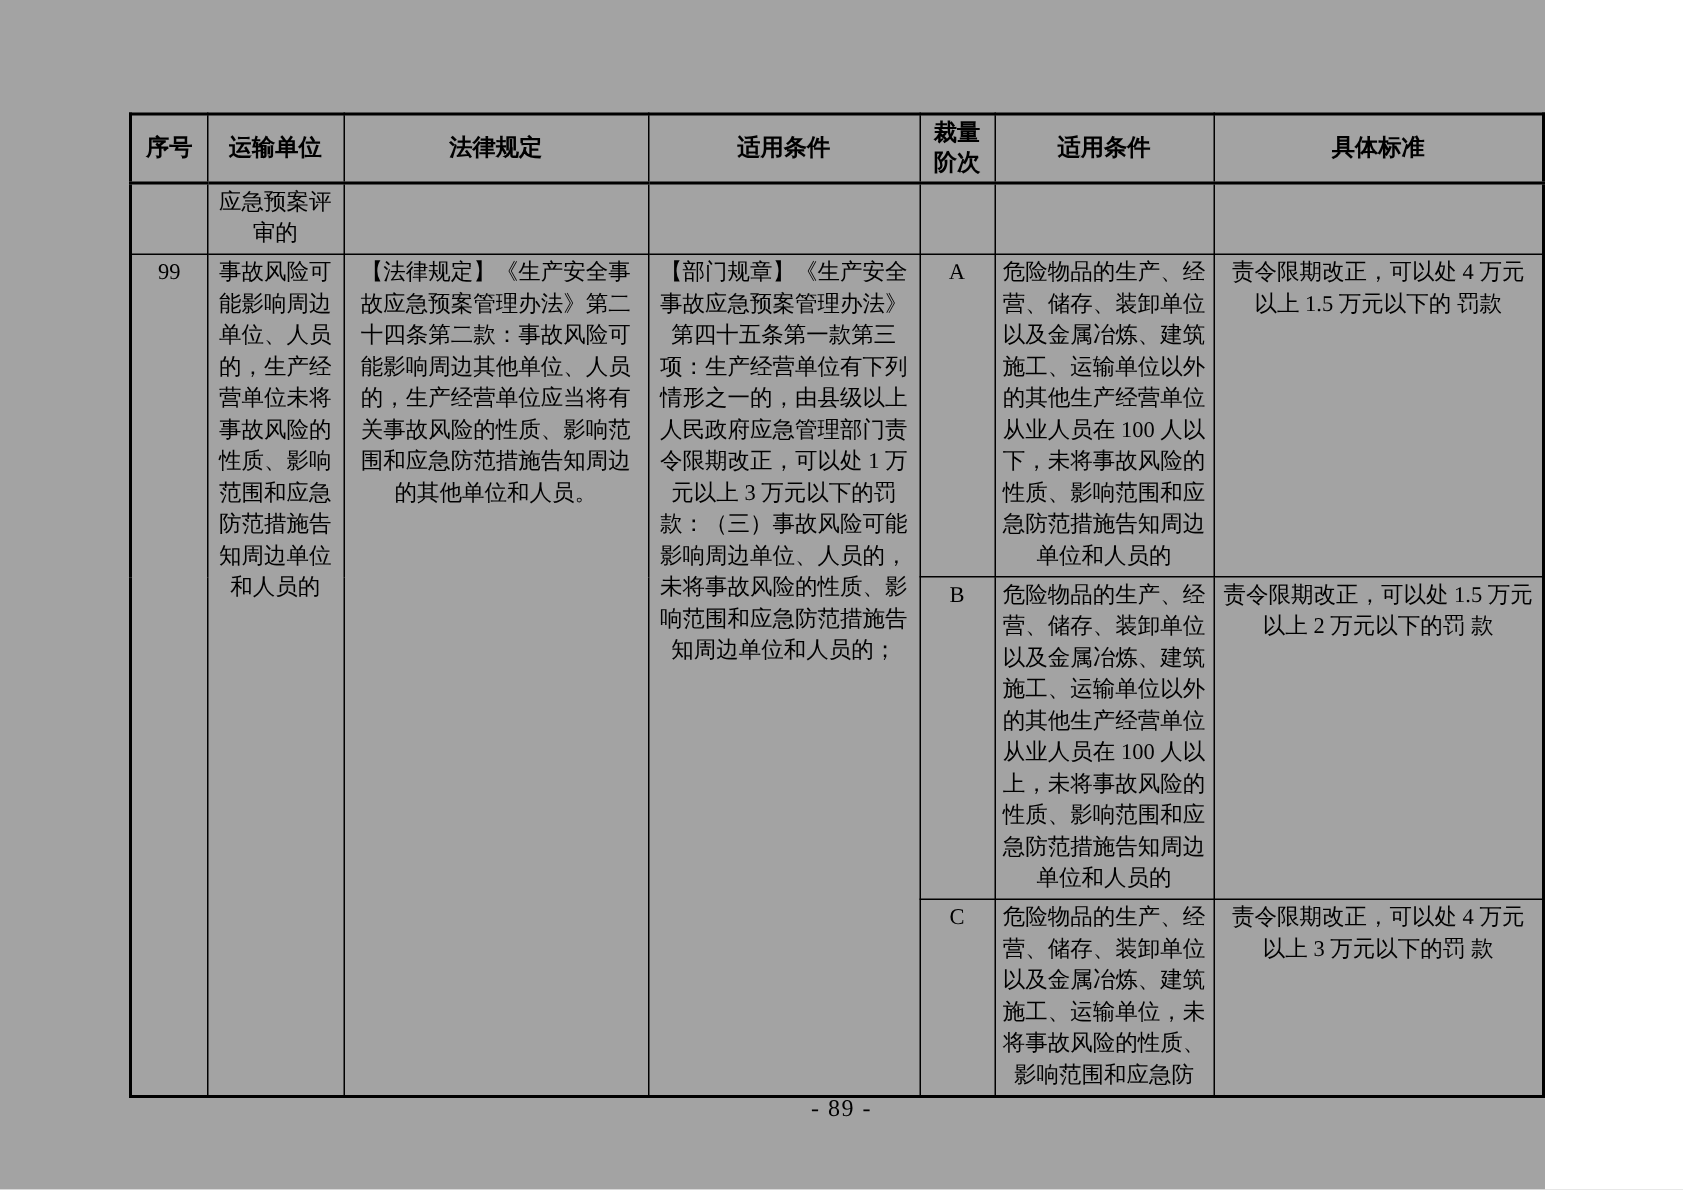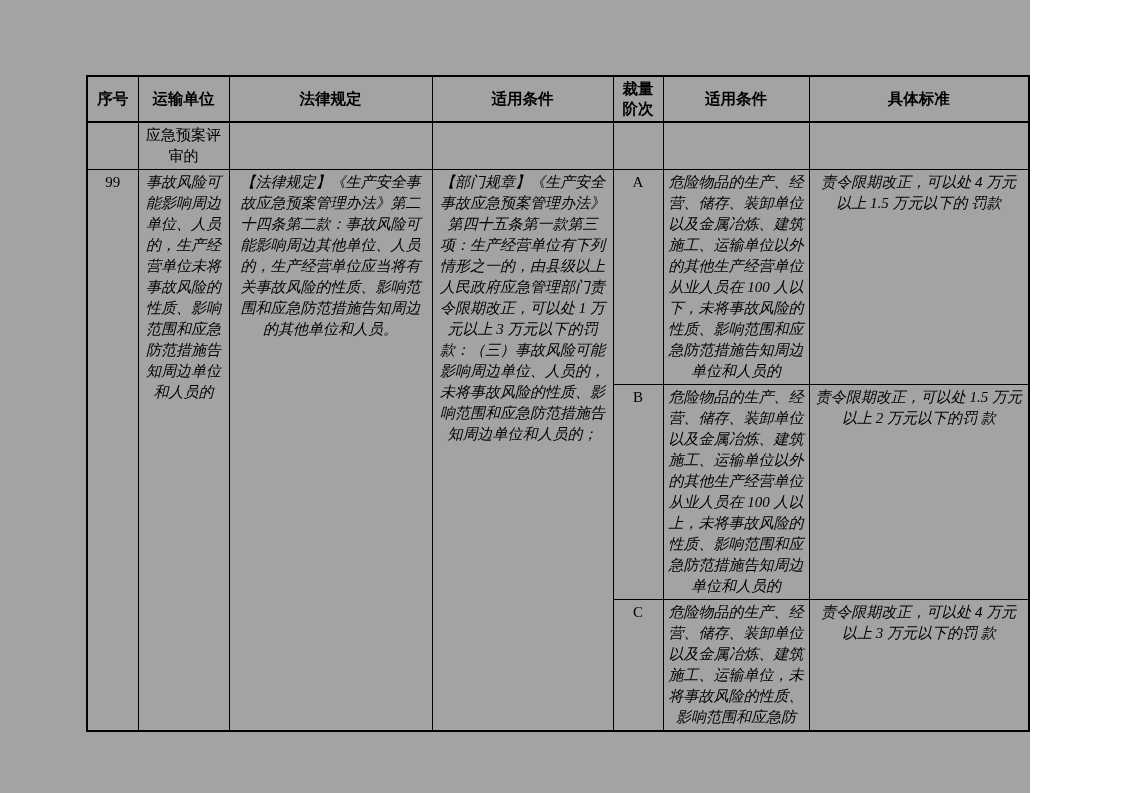--- a/index.html
+++ b/index.html
@@ -40,21 +40,21 @@
     text-align: center;
     vertical-align: middle;
     font-size: 15.5px;
     line-height: 20px;
     border-bottom: 2px solid #000;
   }
   .th-tier { white-space: pre-line; }
   .cell-center { text-align: center; vertical-align: middle; }
   .cell-middle { vertical-align: middle; }
   .cell-top { vertical-align: top; }
-  .cell-justify { text-align: justify; font-style: italic; }
+  .cell-justify { text-align: justify; }
   .cell-cond {
     font-size: 14px;
     line-height: 18.6px;
     padding: 2px 4px;
   }
   .cell-carryover {
     line-height: 19px;
     vertical-align: top;
   }
   .page-number {
@@ -122,14 +122,15 @@
     </tr>
 
     <tr style="height:124px">
       <td class="cell-center">C</td>
       <td class="cell-top cell-justify cell-cond">危险物品的生产、经营、储存、装卸单位以及金属冶炼、建筑施工、运输单位，未将事故风险的性质、影响范围和应急防</td>
       <td class="cell-middle cell-justify">责令限期改正，可以处 4 万元以上 3 万元以下的罚 款</td>
     </tr>
   </tbody>
     </table>
 
+  <div class="page-number">- 89 -</div>
 
 </div>
 
 </body></html>

